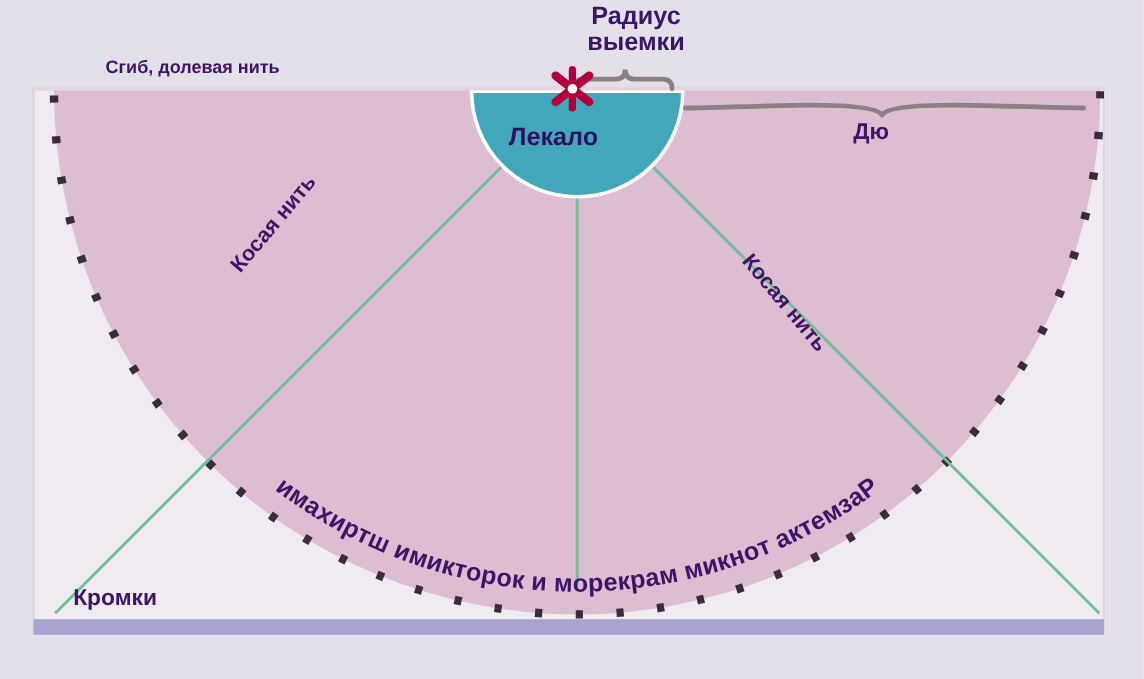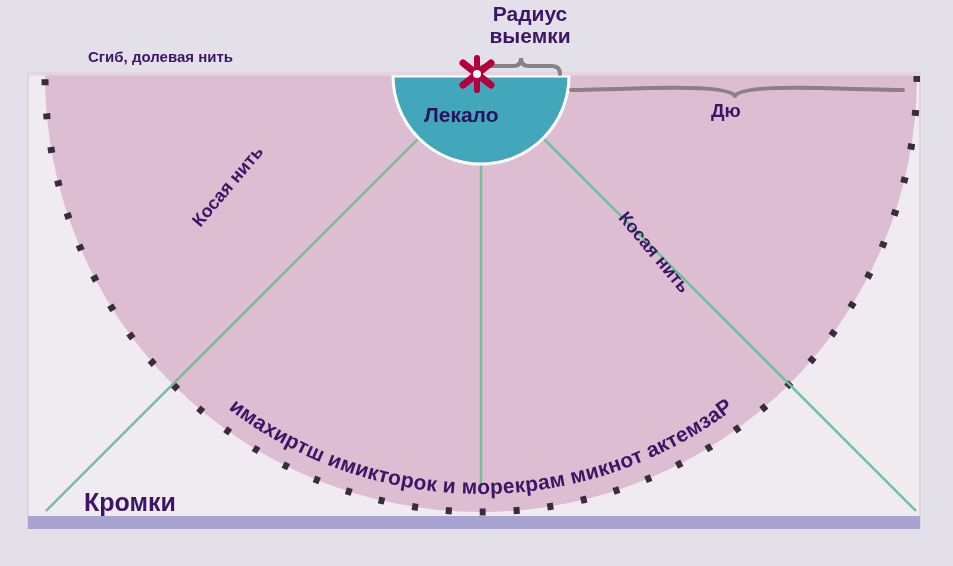--- a/index.html
+++ b/index.html
@@ -18,21 +18,21 @@
     color:#3c1566;
     font-weight:bold;
     white-space:nowrap;
     line-height:1.05;
   }
 
   #lbl-fold{left:88px;top:49px;font-size:15px;}
   #lbl-radius{left:470px;top:3px;font-size:21px;text-align:center;width:120px;white-space:normal;}
   #lbl-du{left:711px;top:101px;font-size:19px;}
   #lbl-pattern{left:424px;top:104px;font-size:21px;color:#2d1160;}
-  #lbl-selvage{left:84px;top:489px;font-size:25px;}
+  #lbl-selvage{left:61px;top:489px;font-size:19px;}
 
   #lbl-bias-left{
     left:196px;top:215px;font-size:18px;
     transform:rotate(-50deg);transform-origin:0 50%;
   }
   #lbl-bias-right{
     left:622px;top:205px;font-size:18px;
     transform:rotate(50deg);transform-origin:0 50%;
   }
   .arc-ch{

